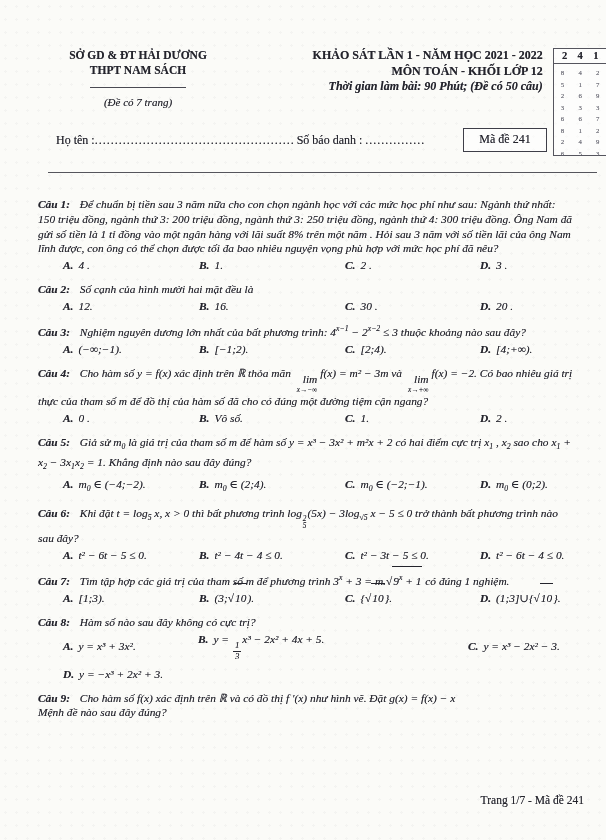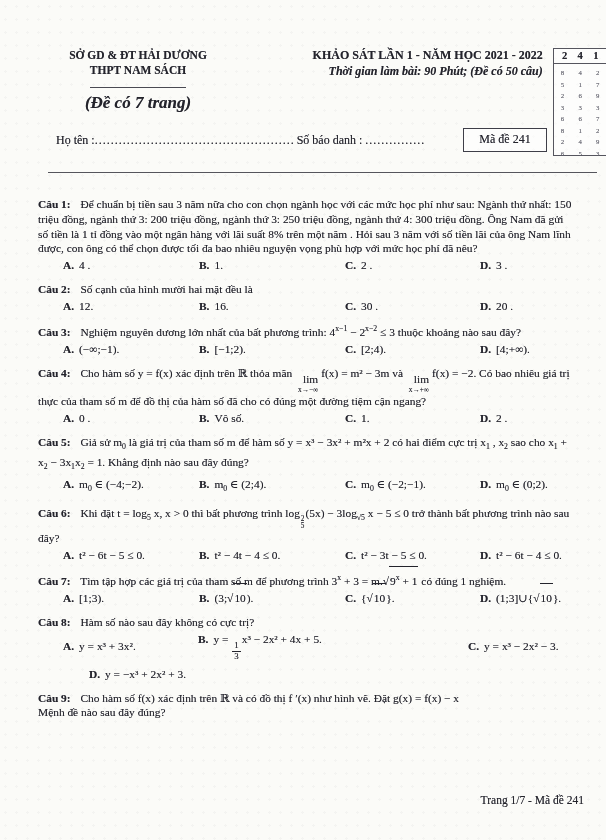--- a/index.html
+++ b/index.html
@@ -16,21 +16,21 @@
     font-family:"Liberation Serif","DejaVu Serif",serif;
     text-shadow:0 0 .4px rgba(30,30,45,.5);
   }
   
   .header{display:flex;align-items:flex-start;padding:48px 6px 0 40px;}
   .header-main{flex:1;}
   .header-top{display:flex;align-items:flex-start;}
   .header-left{width:196px;text-align:center;font-size:11.5px;line-height:15px;}
   .school-line{font-weight:bold;}
   .school-rule{width:96px;height:0;border-top:1.6px solid var(--line);margin:9px auto 7px;}
-  .page-note{font-style:italic;font-size:17px;font-weight:bold;}
+  .page-note{font-style:italic;font-size:11px;}
   .header-center{flex:1;text-align:right;font-size:12px;line-height:15.5px;padding-right:4px;}
   .title-main{font-weight:bold;}
   .title-time{font-weight:bold;font-style:italic;font-size:12px;}
   .code-box{
     width:55px;height:108px;border:1.3px solid #55555e;margin-left:6px;flex-shrink:0;
     display:flex;flex-direction:column;background:rgba(255,255,255,.5);
   }
   .code-box-header{display:flex;justify-content:space-around;font-weight:bold;font-size:10.5px;
     border-bottom:1.1px solid #55555e;padding:1px 3px 2px;}
   .code-box-cols{flex:1;display:flex;justify-content:space-around;padding-top:3px;
@@ -38,31 +38,31 @@
   .code-col{font-size:6.8px;line-height:11.5px;white-space:pre-line;text-align:center;}
   .name-row{display:flex;align-items:center;margin-top:18px;margin-left:16px;font-size:12px;}
   .name-row .lbl{white-space:nowrap;}
   .dots{letter-spacing:1px;overflow:hidden;white-space:nowrap;}
   .sbd-lbl{margin-left:2px;white-space:nowrap;}
   .exam-code-box{border:1.3px solid #3e3e48;padding:3px 15px 4px;margin-left:38px;
     font-size:12px;white-space:nowrap;background:rgba(255,255,255,.55);}
   .divider{height:0;border-top:1.9px solid #55555c;margin:16px 9px 0 48px;}
   
   .questions{padding:0 31px 0 38px;margin-top:24px;font-size:11.4px;line-height:14.8px;}
-  .question{margin-top:9px;}
+  .question{margin-top:9px;font-style:italic;}
   .question:first-child{margin-top:0;}
   .q-text{margin:0;}
   .q-label{font-weight:bold;margin-right:7px;}
   .answers{margin-left:25px;margin-top:2px;}
   .answers-grid4{display:grid;grid-template-columns:136px 146px 135px auto;align-items:baseline;}
   .answers-row31{display:flex;flex-wrap:wrap;align-items:center;}
   .answers-row31 .answer:nth-child(1){width:135px;}
   .answers-row31 .answer:nth-child(2){width:270px;}
   .answers-row31 .answer:nth-child(3){flex:1;}
-  .answers-row31 .answer:nth-child(4){width:100%;margin-top:5px;margin-left:26px;}
+  .answers-row31 .answer:nth-child(4){width:100%;margin-top:5px;}
   .ans-letter{font-weight:bold;margin-right:5px;}
   
   sup,sub{font-size:.68em;}
   .ss{display:inline-flex;flex-direction:column;font-size:.64em;line-height:1.05;
     vertical-align:-.45em;margin:0 1px;}
   .frac{display:inline-flex;flex-direction:column;text-align:center;font-size:.78em;
     line-height:1.12;vertical-align:-.6em;margin:0 1px;}
   .frac .top{border-bottom:1px solid currentColor;padding:0 2px;}
   .lim{display:inline-flex;flex-direction:column;align-items:flex-end;line-height:1;
     vertical-align:-.55em;margin:0 3px;}
@@ -81,20 +81,21 @@
     <div class="header-main">
       <div class="header-top">
         <div class="header-left">
           <div class="school-line">SỞ GD &amp; ĐT HẢI DƯƠNG</div>
           <div class="school-line">THPT NAM SÁCH</div>
           <div class="school-rule"></div>
           <div class="page-note">(Đề có 7 trang)</div>
         </div>
         <div class="header-center">
           <div class="title-main">KHẢO SÁT LẦN 1 - NĂM HỌC 2021 - 2022</div>
+          <div class="title-main">MÔN TOÁN - KHỐI LỚP 12</div>
           <div class="title-time">Thời gian làm bài: 90 Phút; (Đề có 50 câu)</div>
         </div>
       </div>
       <div class="name-row">
         <span class="lbl">Họ tên :</span><span class="dots">..................................................</span>
         <span class="sbd-lbl">Số báo danh :</span>&nbsp;<span class="dots">...............</span>
         <span class="exam-code-box">Mã đề 241</span>
       </div>
     </div>
     <div class="code-box">

